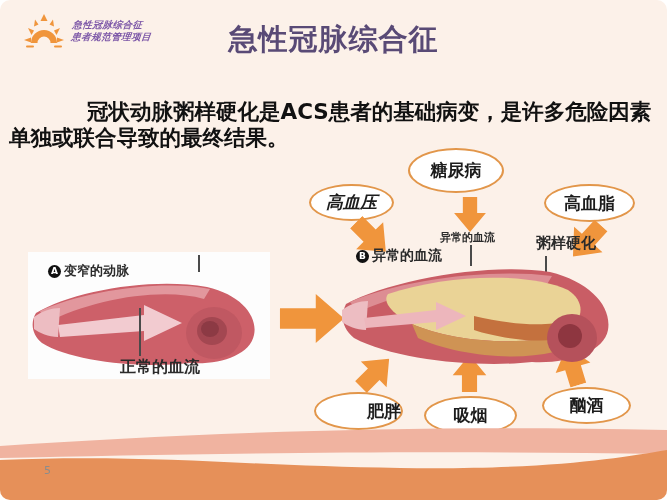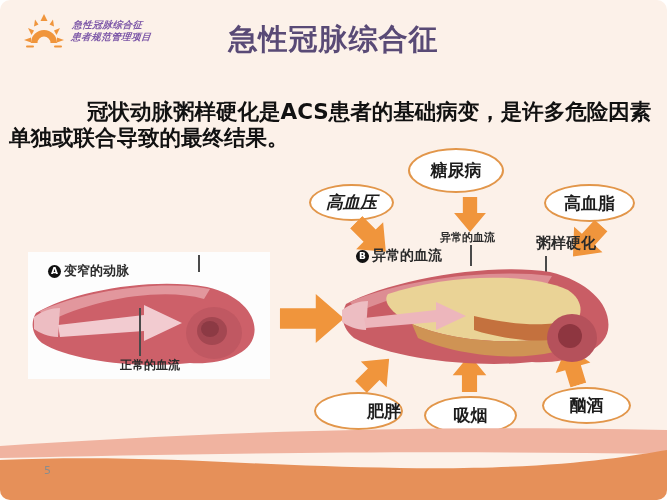--- a/index.html
+++ b/index.html
@@ -139,21 +139,21 @@
         <path d="M4,38 C40,16 120,2 175,12 C210,20 226,42 222,60 C218,80 188,90 158,88 C108,94 38,86 10,68 C0,60 -2,48 4,38 Z" fill="#cd6069"></path>
         <path d="M8,36 C50,16 130,4 178,14 L172,24 C130,12 60,24 14,48 Z" fill="#e2979d"></path>
         <path d="M2,42 C10,36 20,33 28,33 L26,62 C16,62 8,58 2,54 Z" fill="#edbdc2"></path>
         <ellipse cx="182" cy="58" rx="28" ry="26" fill="#c05862"></ellipse>
         <ellipse cx="180" cy="56" rx="15" ry="14" fill="#a34751"></ellipse>
         <ellipse cx="178" cy="54" rx="9" ry="8" fill="#8c3a44"></ellipse>
         <path d="M26,50 L112,40 L112,30 L150,48 L112,66 L112,56 L28,62 Z" fill="#f2cbd0"></path>
       </svg>
     </div>
     <div class="pline" style="left:111px;top:56px;height:48px;"></div>
-    <div class="small-label" style="left:92px;top:105px;font-size:12px;">正常的血流</div>
+    <div class="small-label" style="left:92px;top:105px;font-size:16px;">正常的血流</div>
   </div>
 
   <div class="img-label" style="left:356px;top:247px;font-size:14px;">
     <span class="marker">B</span>
     <span>异常的血流</span>
   </div>
   <div class="small-label" style="left:440px;top:230px;font-size:11px;">异常的血流</div>
   <div class="pline" style="left:470px;top:245px;height:21px;"></div>
   <div class="small-label" style="left:504px;top:234px;font-size:15px;margin-left:32px;">粥样硬化</div>
   <div class="pline" style="left:545px;top:256px;height:32px;"></div>

